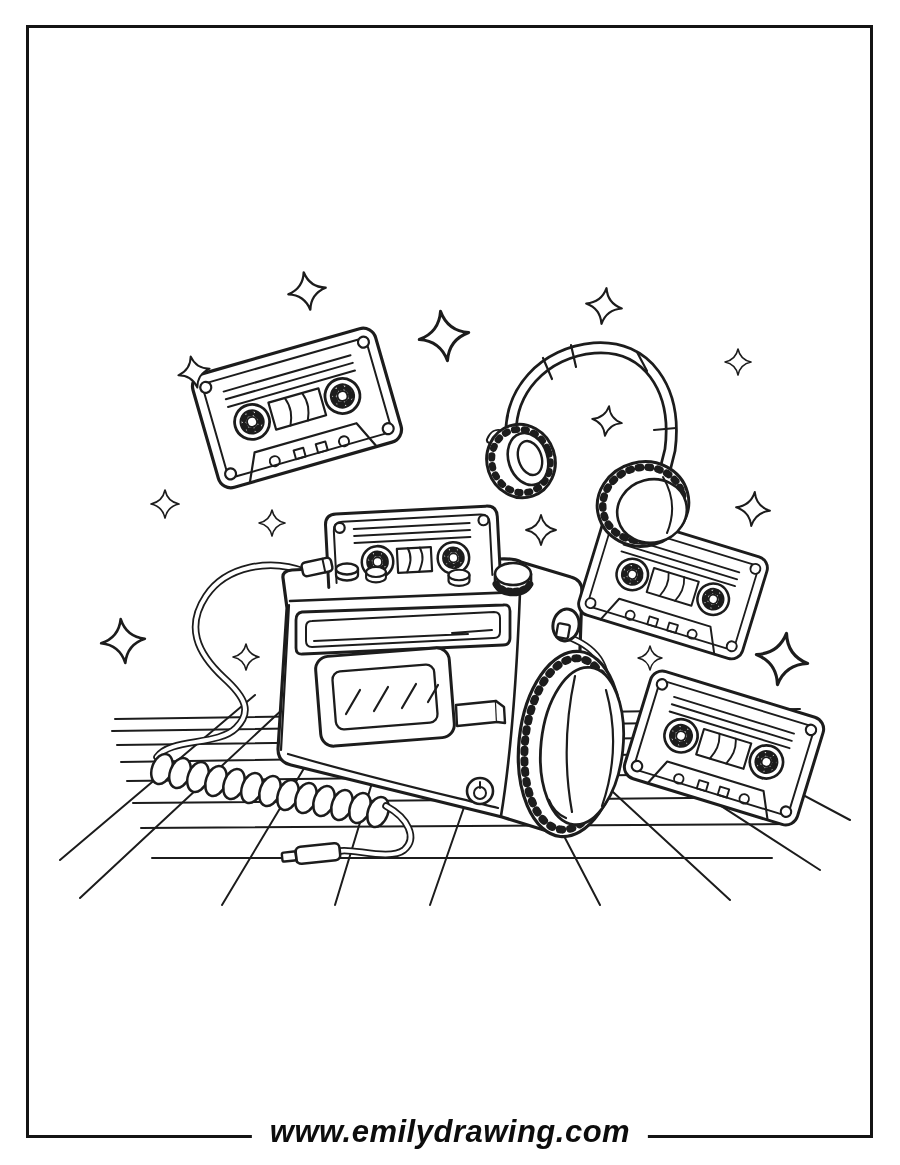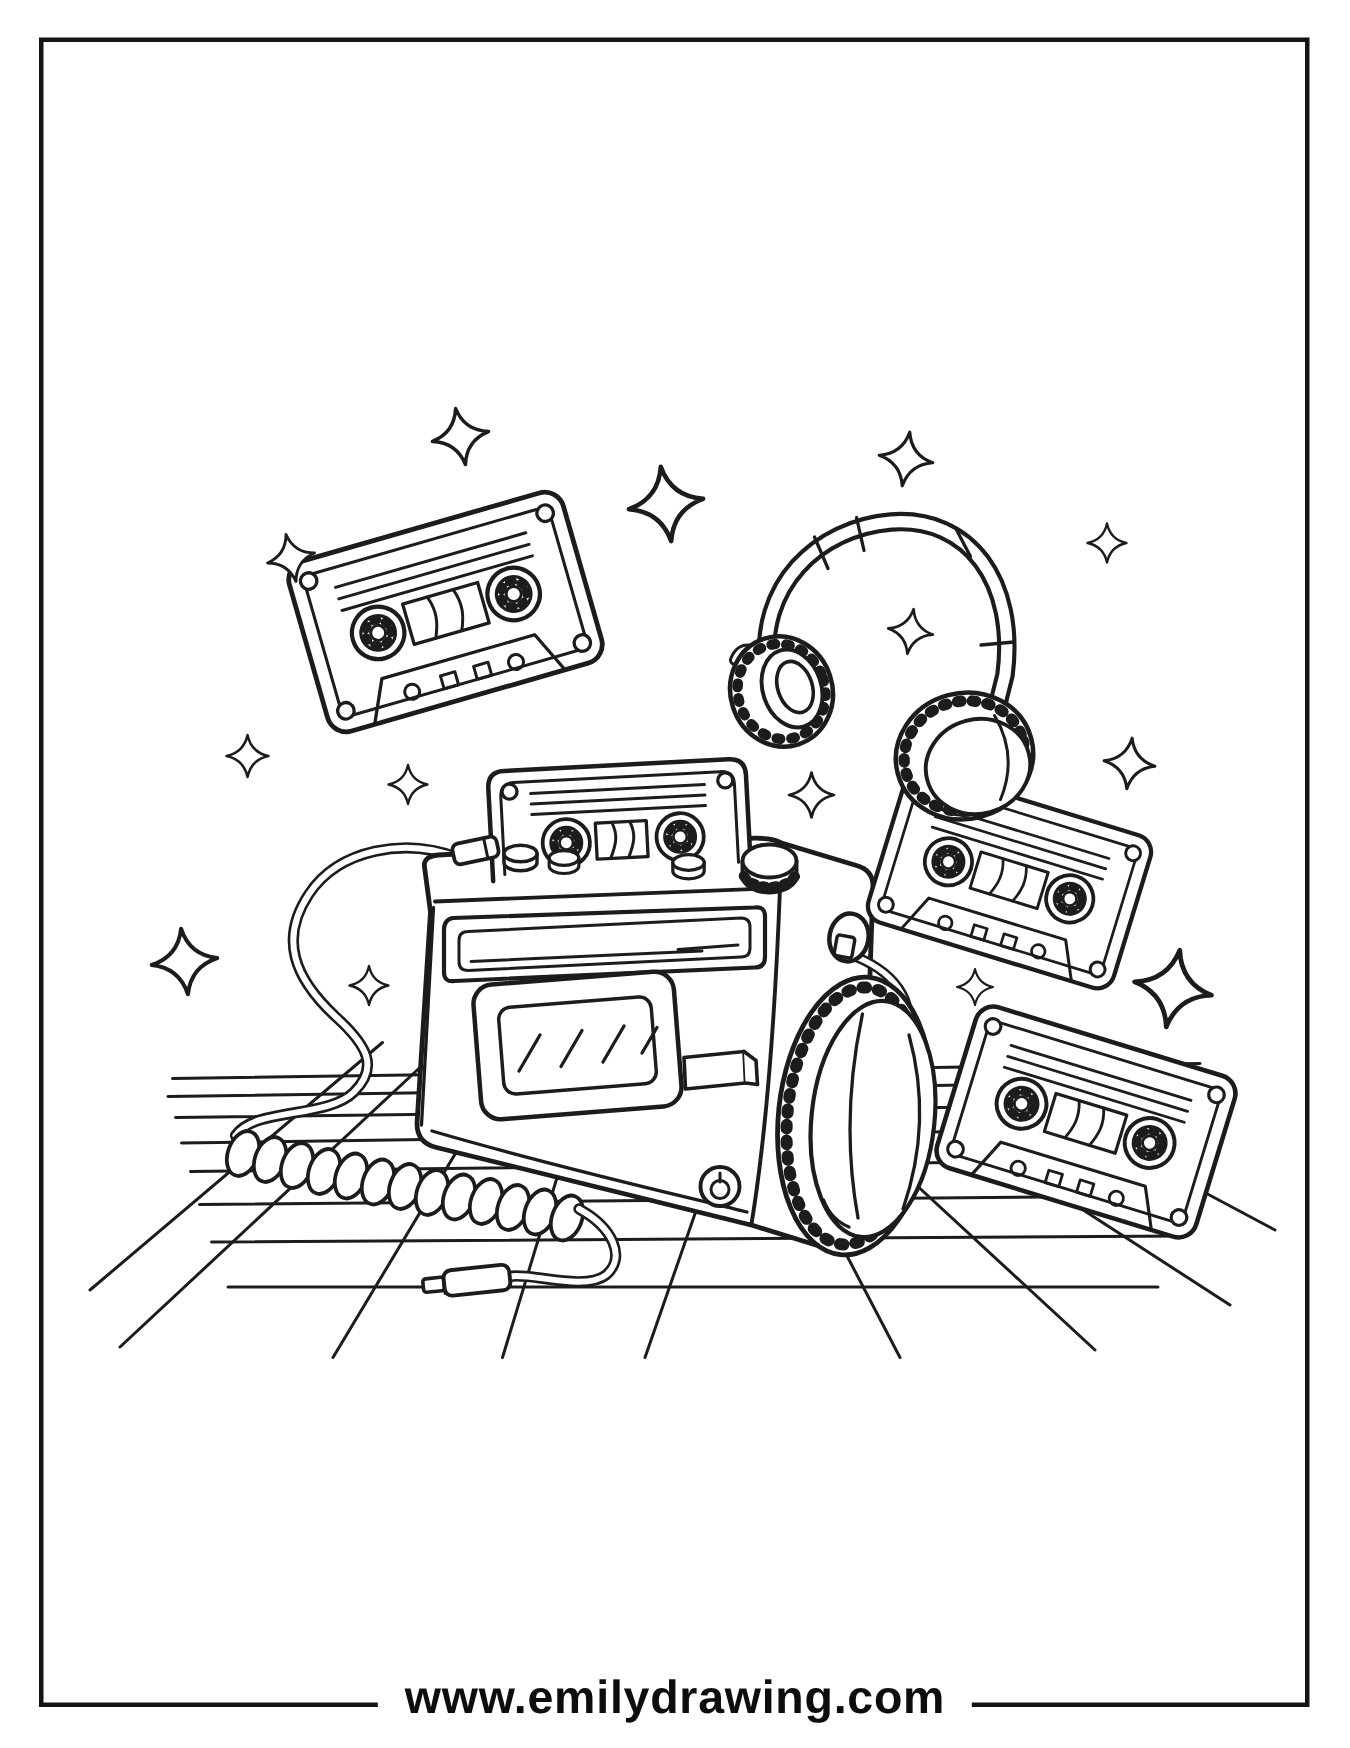--- a/index.html
+++ b/index.html
@@ -8,21 +8,21 @@
     background:#ffffff;font-family:"Liberation Sans",sans-serif;
   }
   .frame{
     position:absolute;left:26px;top:25px;width:841px;height:1107px;
     border:3px solid #141414;background:#ffffff;
   }
   .art{position:absolute;left:0;top:0;}
   .footer{
     position:absolute;left:50%;top:1114px;transform:translateX(-50%);
     background:#ffffff;padding:0 18px;z-index:5;white-space:nowrap;
-    font-size:31px;font-weight:700;letter-spacing:.5px;color:#0d0d0d;
+    font-size:31px;font-weight:700;font-style:italic;letter-spacing:.5px;color:#0d0d0d;
   }
   .ln{fill:none;stroke:#1c1c1c;}
   .sh{fill:#ffffff;stroke:#1c1c1c;}
   .hatch{fill:none;stroke:#1c1c1c;}
   svg *{stroke-linecap:round;stroke-linejoin:round;}
 </style>
 </head>
 <body>
 
 <div class="page">

